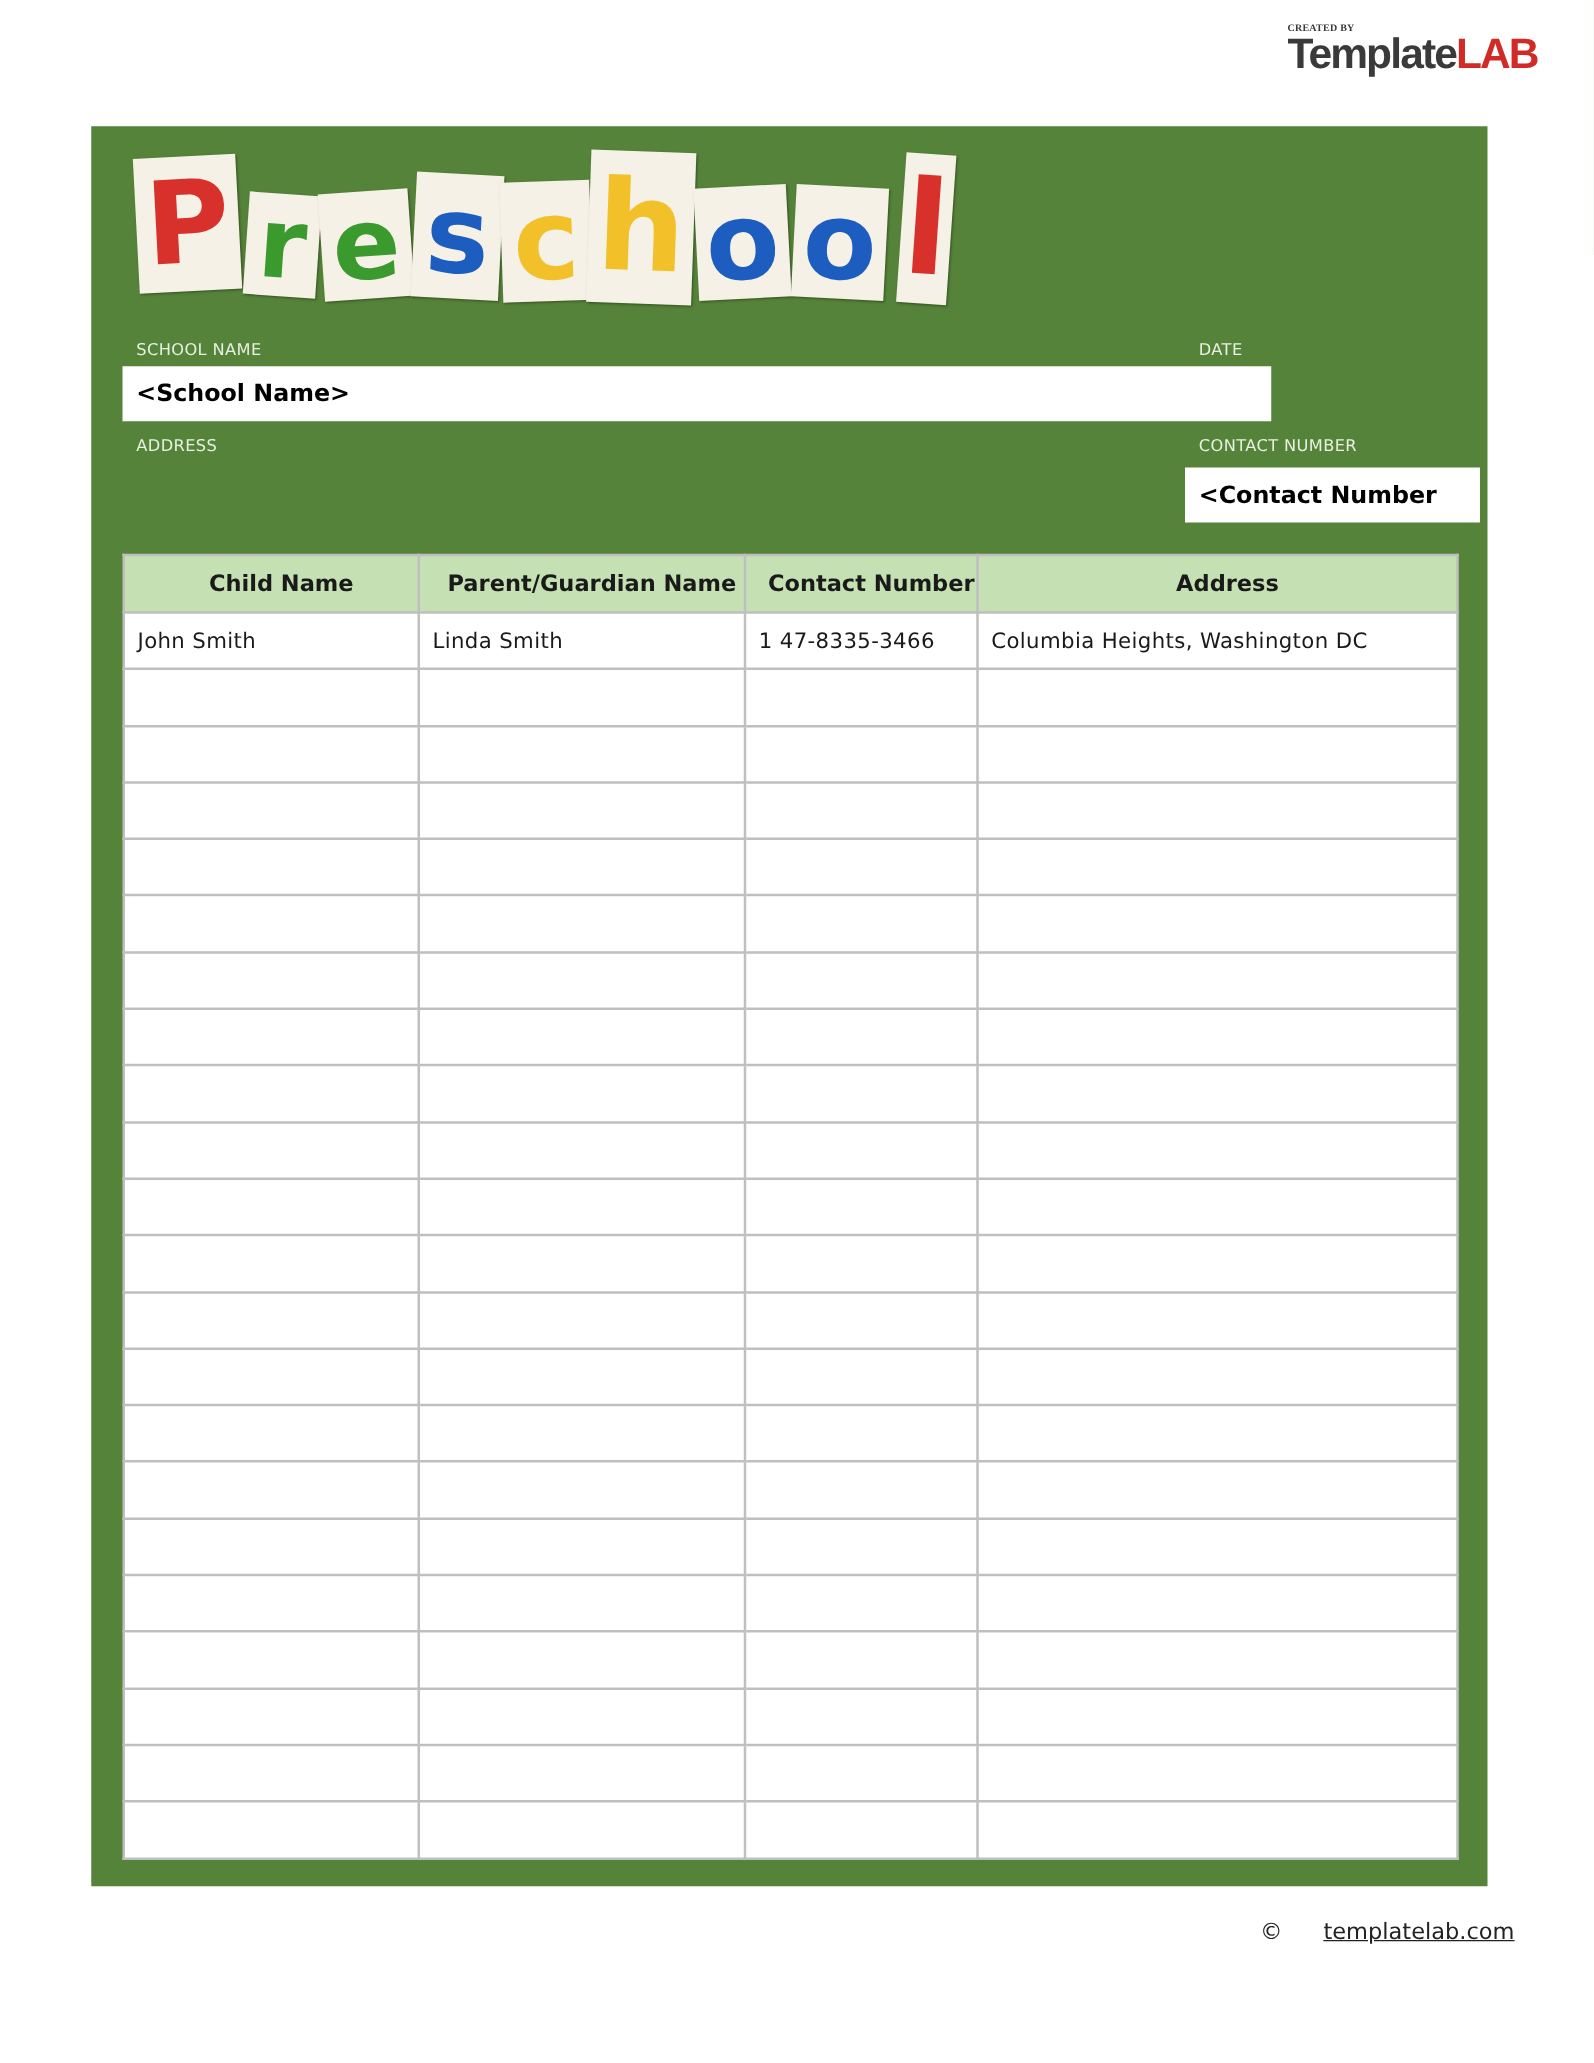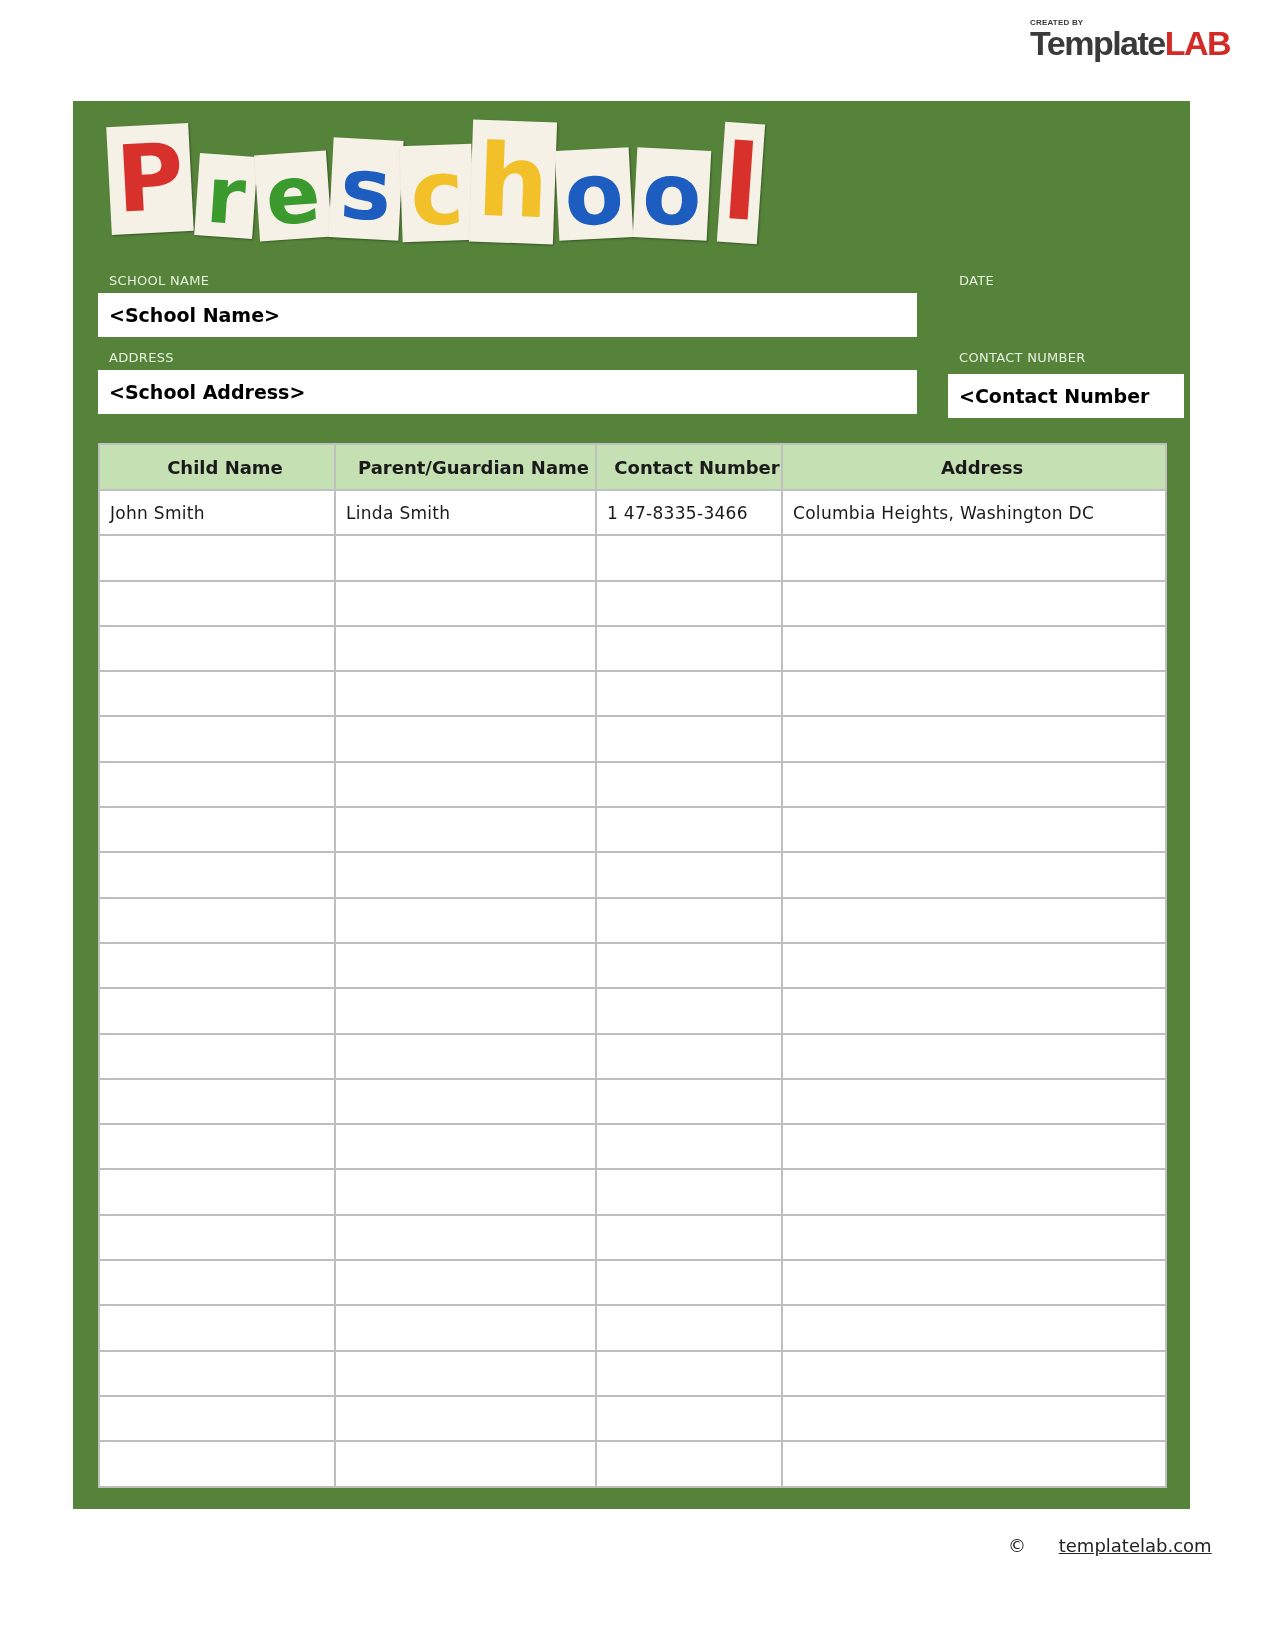--- a/index.html
+++ b/index.html
@@ -1,19 +1,19 @@
 <!DOCTYPE html>
 <html><head>
 <meta charset="utf-8">
 <style>
   * { box-sizing: border-box; margin: 0; padding: 0; }
   html, body { width: 1275px; height: 1650px; background: #ffffff; font-family: "DejaVu Sans", sans-serif; position: relative; overflow: hidden; }
 
   .brand { position: absolute; top: 16px; left: 1030px; width: 210px; height: 50px; }
-  .brand .created { font-family: Liberation Sans, sans-serif; font-size: 8px; font-weight: bold; color: #3a3a3a; position: absolute; top: 2px; left: 0; letter-spacing: 0.2px; text-align: right; }
+  .brand .created { font-family: Liberation Serif, serif; font-size: 8px; font-weight: bold; color: #3a3a3a; position: absolute; top: 2px; left: 0; letter-spacing: 0.2px; text-align: right; }
   .brand .logo { position: absolute; top: 8px; left: 0; font-family: "Liberation Sans", sans-serif; font-weight: bold; font-size: 34px; letter-spacing: -1.5px; white-space: nowrap; }
   .brand .logo .t { color: #3a3a3a; }
   .brand .logo .l { color: #d22a27; }
 
   .sheet { position: absolute; left: 73px; top: 101px; width: 1117px; height: 1408px; background: #558339; }
 
   .title-wrap { position: absolute; left: 36px; top: 18px; width: 690px; height: 130px; }
   .letter { position: absolute; display: flex; align-items: center; justify-content: center; background: #f6f1e6; font-family: "DejaVu Sans", sans-serif; font-weight: bold; box-shadow: 1px 1px 2px rgba(0,0,0,0.35); }
   .letter span { display: block; }
 
@@ -64,26 +64,25 @@
       </div>
       <div class="letter" style="left: 526px; top: 30px; width: 74px; height: 90px; transform: rotate(3deg);">
         <span style="color: rgb(29, 93, 192); font-size: 86px; line-height: 1;">o</span>
       </div>
       <div class="letter" style="left: 612px; top: 4px; width: 40px; height: 120px; transform: rotate(4deg);">
         <span style="color: rgb(216, 49, 44); font-size: 104px; line-height: 1;">l</span>
       </div>
     </div>
 
   <div class="lbl" style="left:36px; top:172px;">SCHOOL NAME</div>
-  <div class="field" style="left:25px; top:192px; width:819px;">&lt;School Name&gt;</div>
+  <div class="field" style="left:25px; top:192px; width:919px;">&lt;School Name&gt;</div>
 
   <div class="lbl" style="left:886px; top:172px;">DATE</div>
 
   <div class="lbl" style="left:36px; top:249px;">ADDRESS</div>
-  <div class="field" style="left:25px; top:269px; width:819px;">&lt;School Address&gt;</div>
 
   <div class="lbl" style="left:886px; top:249px;">CONTACT NUMBER</div>
   <div class="field" style="left:875px; top:273px; width:236px;">&lt;Contact Number</div>
 
   <div class="table-wrap">
     <table>
       <colgroup>
         <col style="width:236px">
           <col style="width:261px">
           <col style="width:186px">

